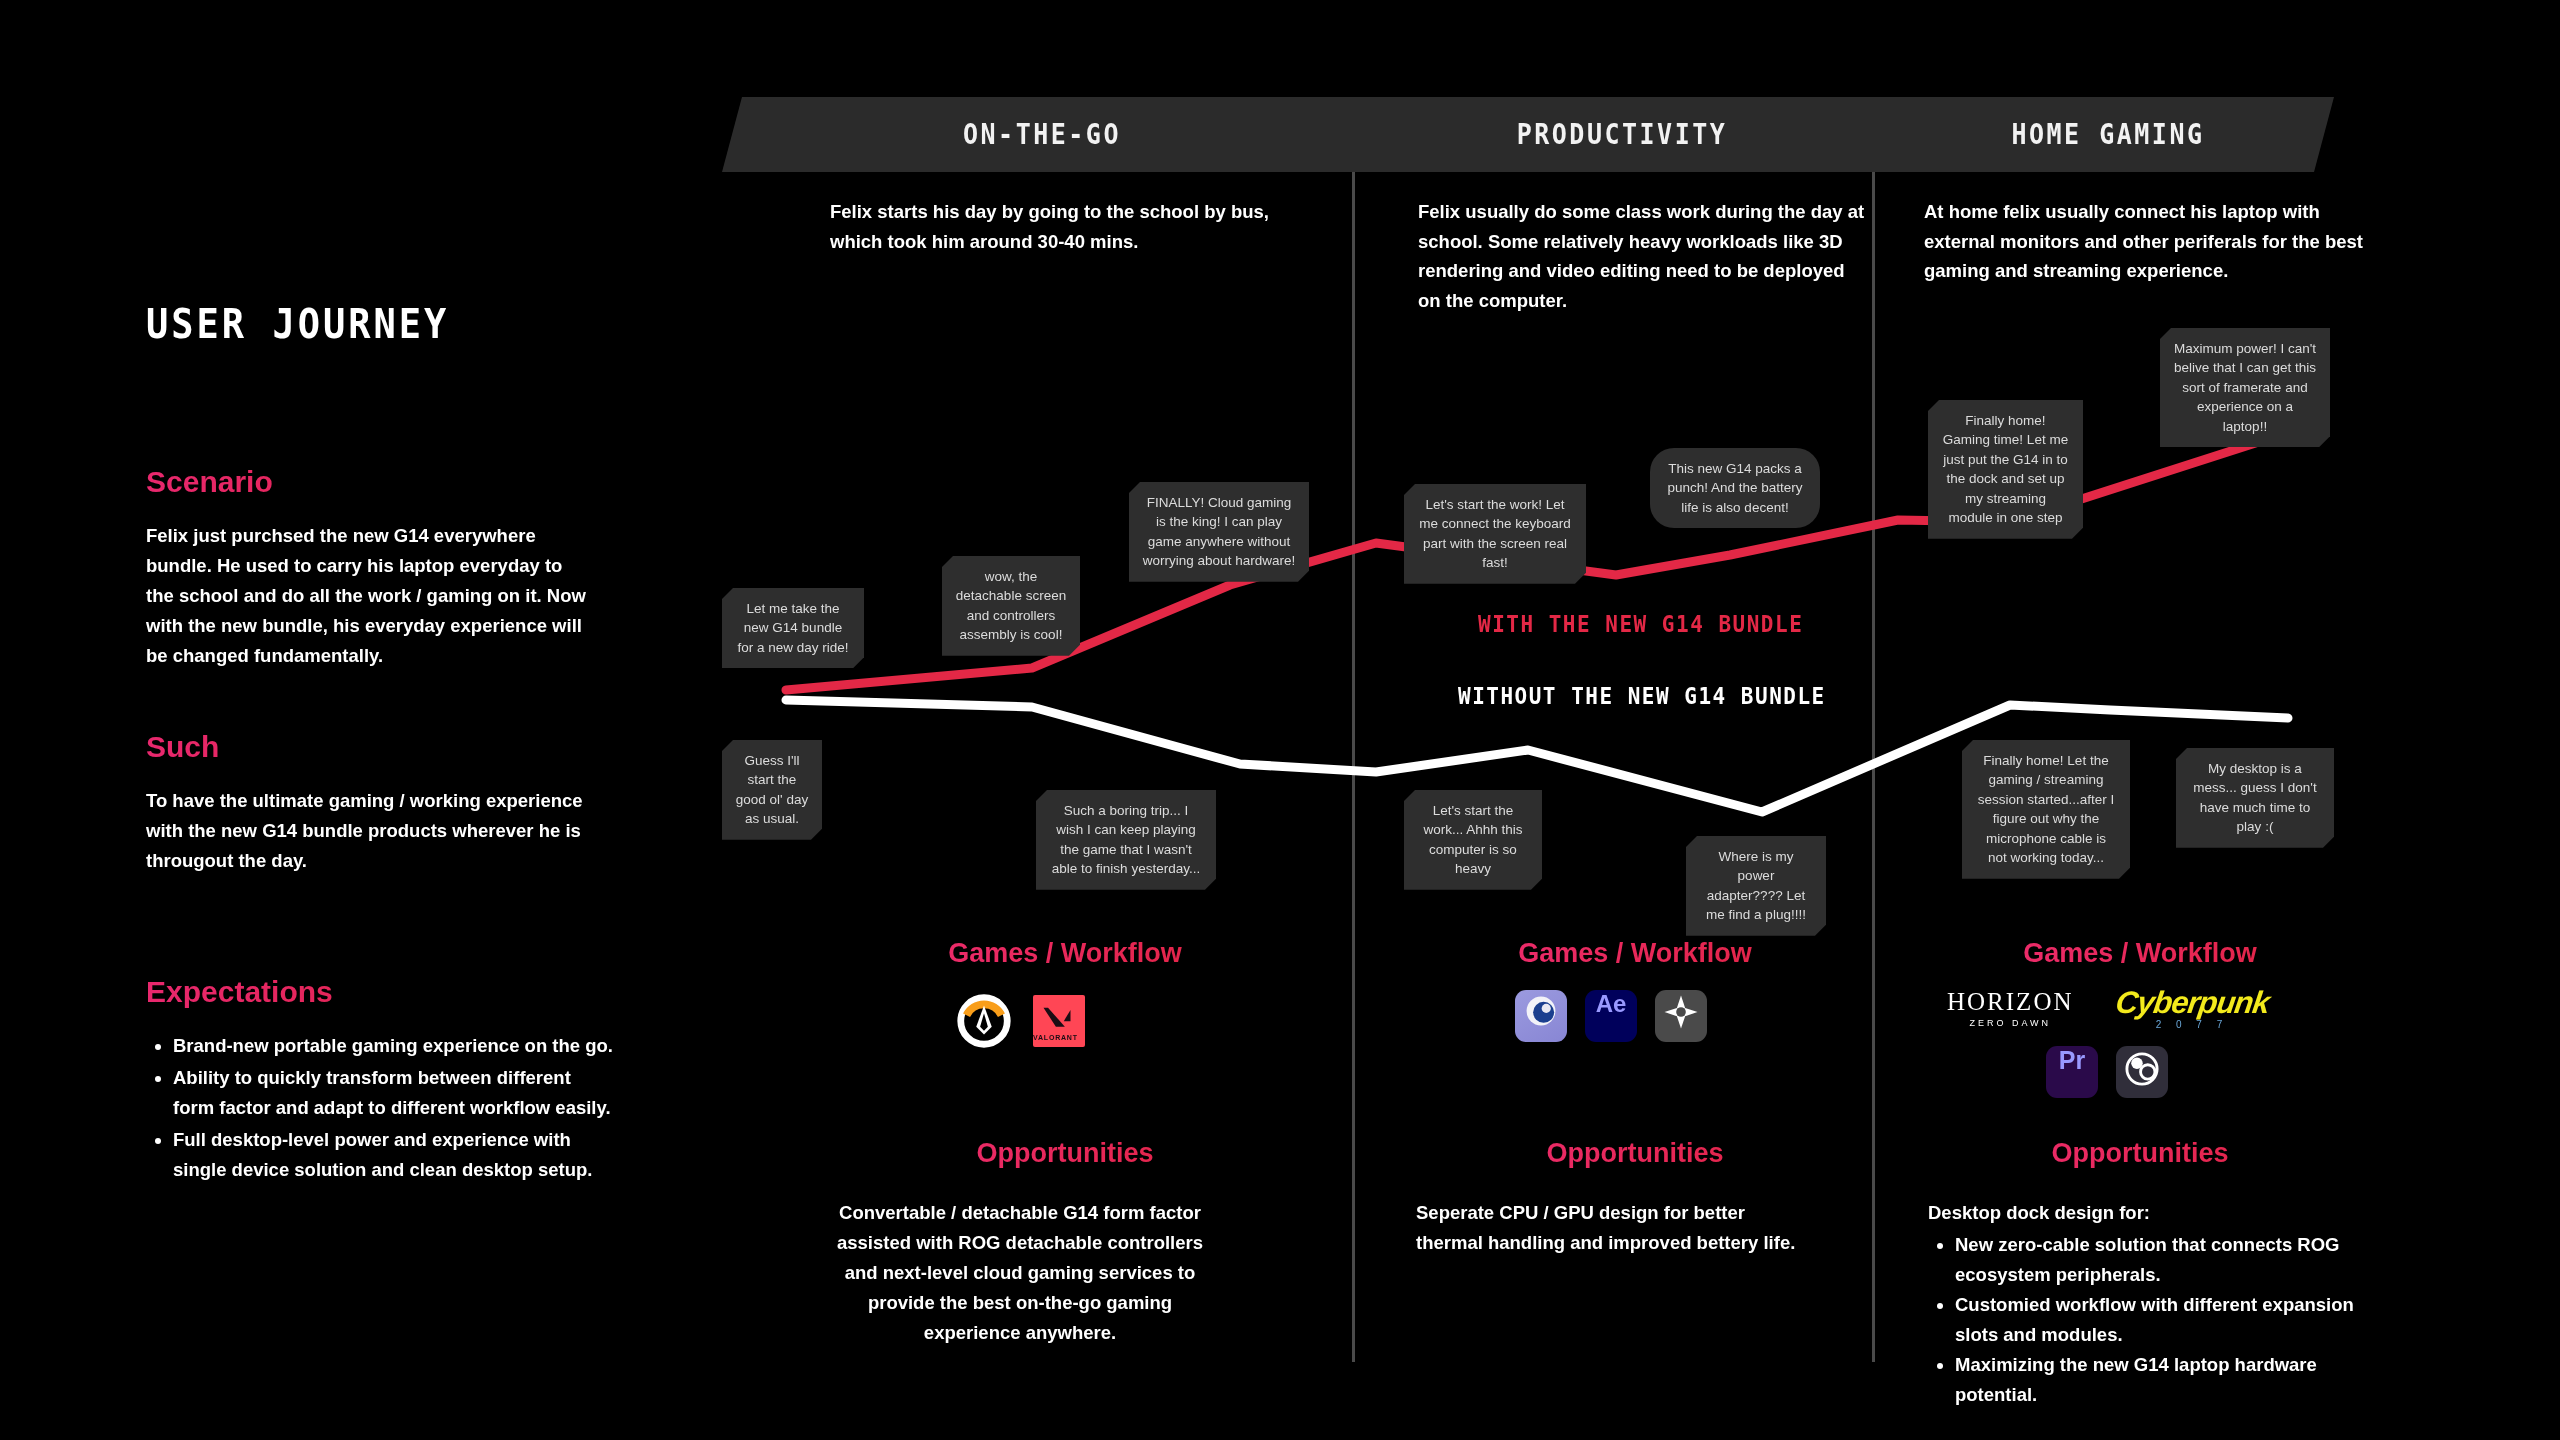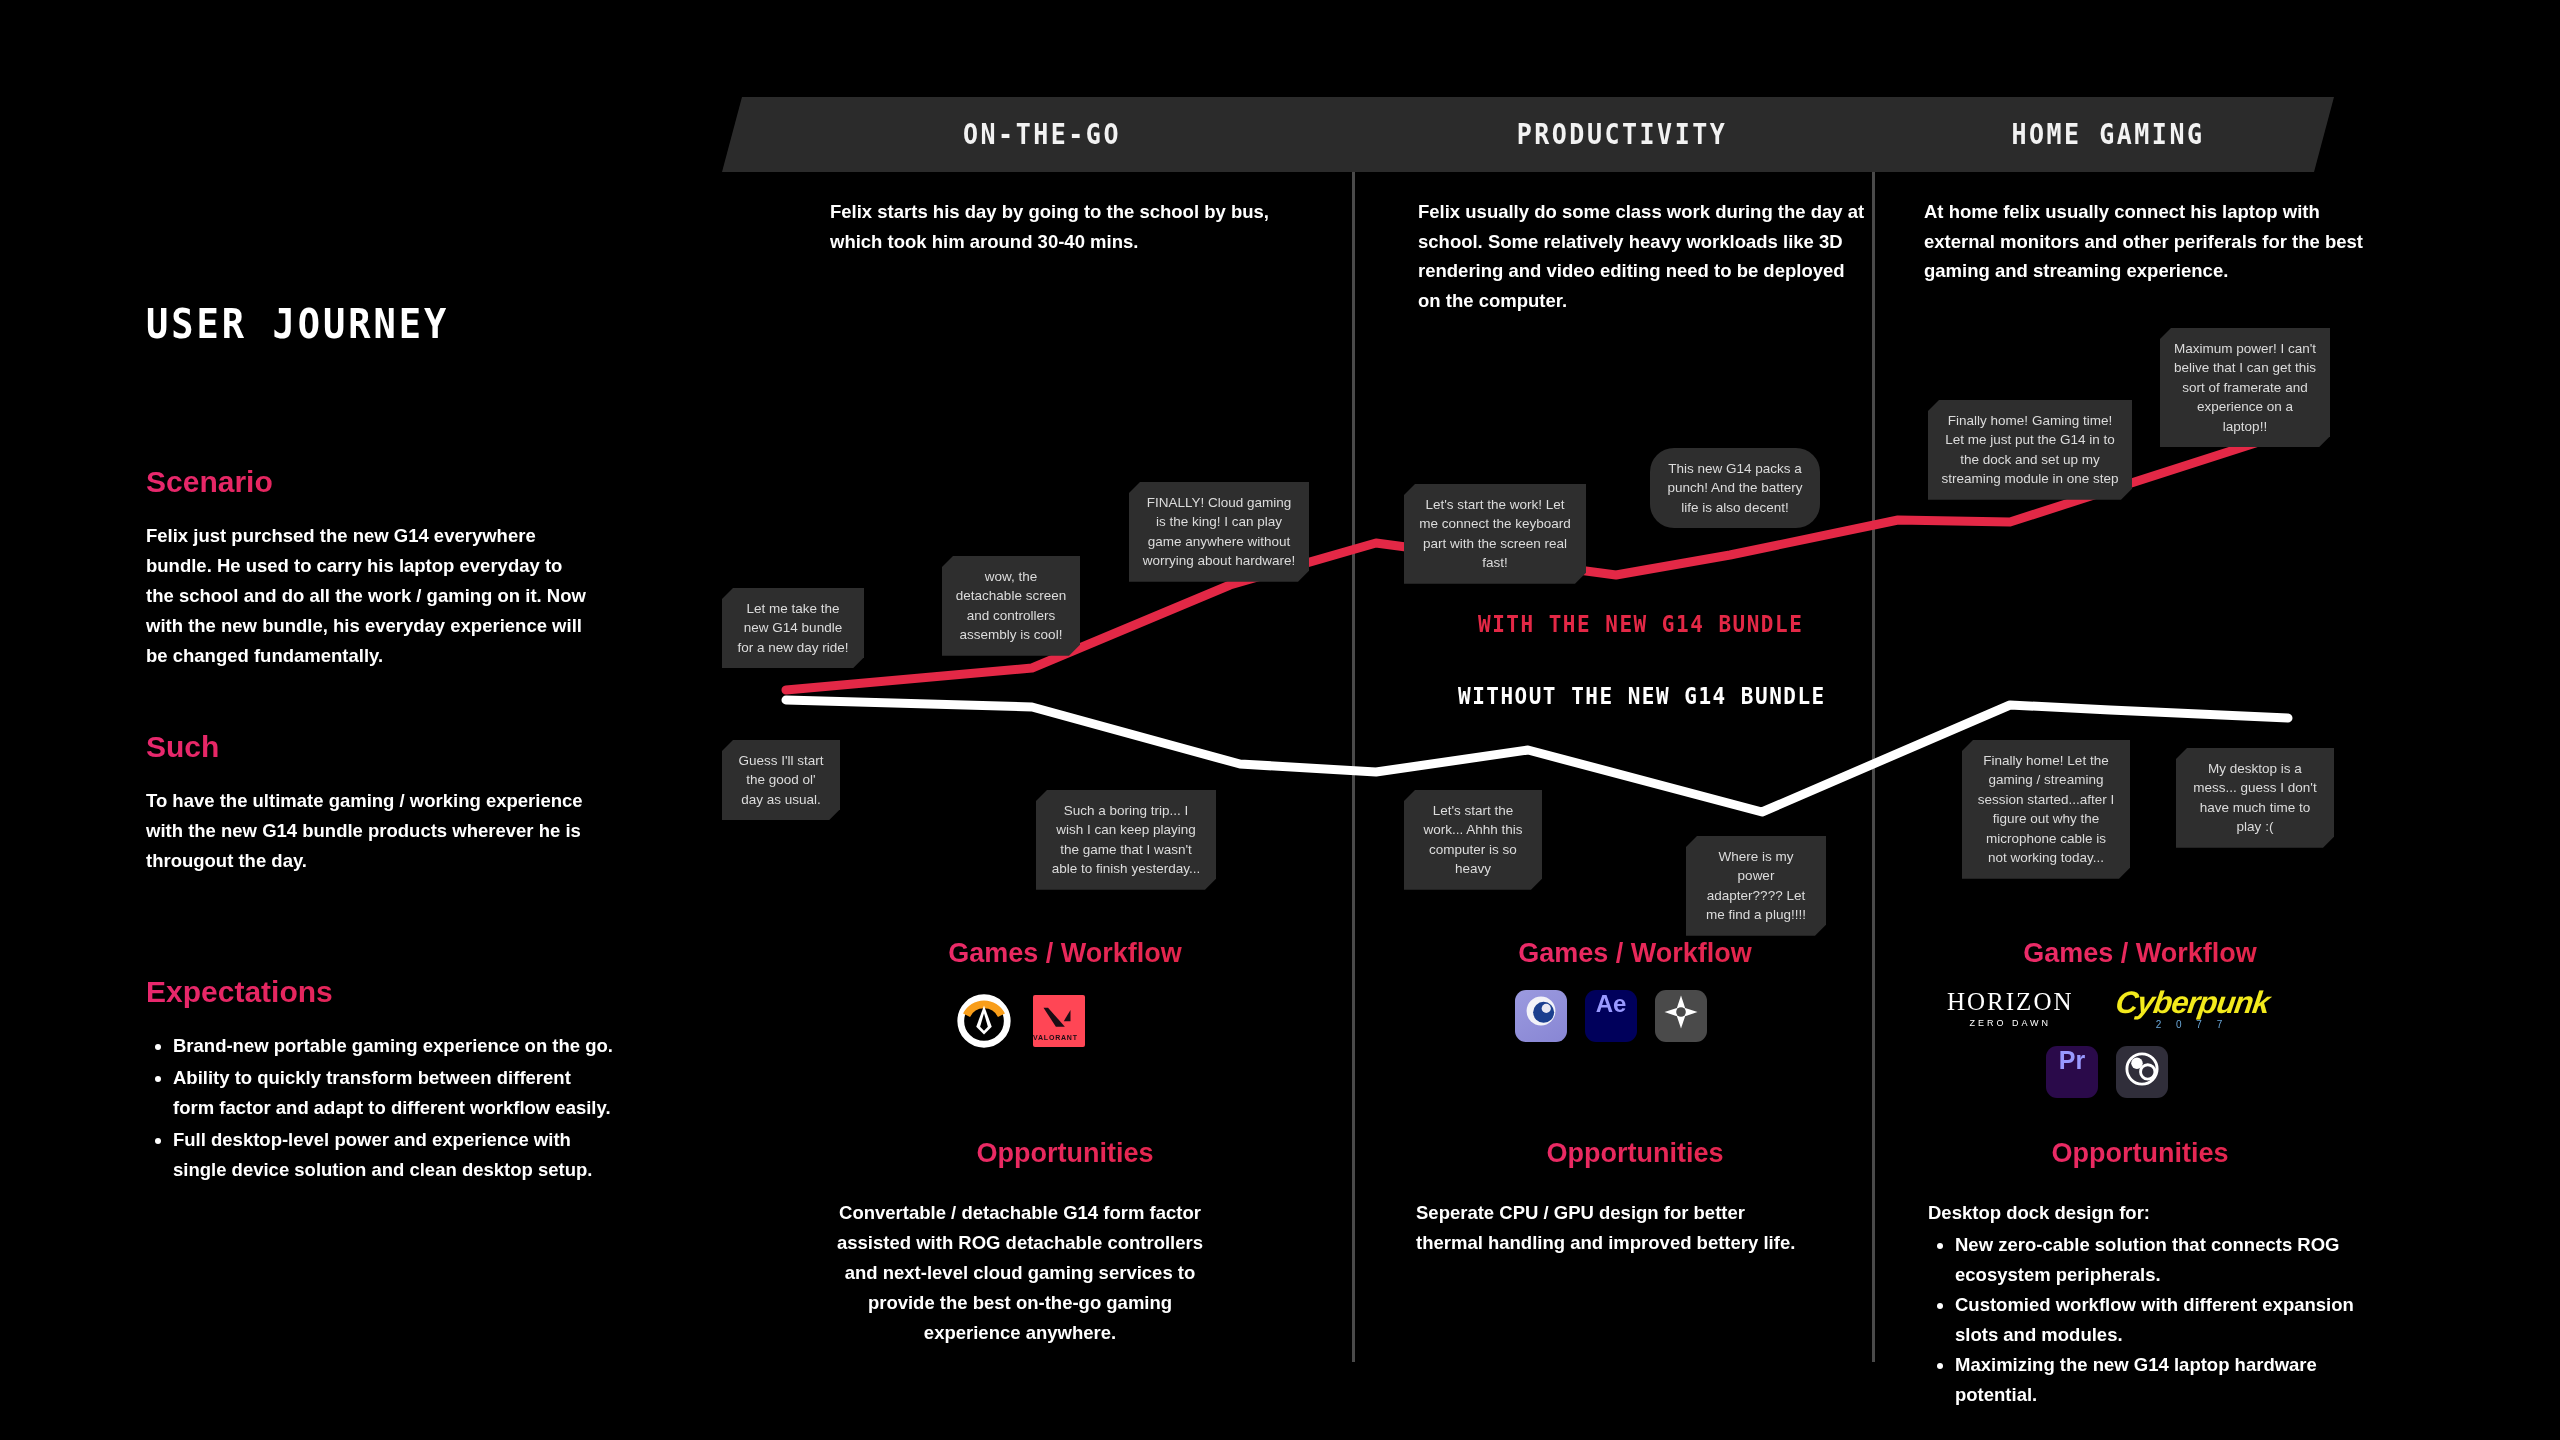--- a/index.html
+++ b/index.html
@@ -152,27 +152,27 @@
     <polyline id="line-with" fill="none" stroke="#e32846" stroke-width="9" stroke-linejoin="round" stroke-linecap="round" points="786,690 1032,668 1230,585 1376,543 1616,575 1730,555 1898,520 2010,522 2290,432"></polyline>
   </svg>
 
   <div class="line-label" id="label-with">WITH THE NEW G14 BUNDLE</div>
   <div class="line-label" id="label-without">WITHOUT THE NEW G14 BUNDLE</div>
 
   <div id="bubble-layer">
       <div class="bubble" style="left: 722px; top: 588px; width: 142px; min-height: 62px; display: flex; align-items: center; justify-content: center;">Let me take the new G14 bundle for a new day ride!</div>
       <div class="bubble" style="left: 942px; top: 556px; width: 138px; min-height: 62px; display: flex; align-items: center; justify-content: center;">wow, the detachable screen and controllers assembly is cool!</div>
       <div class="bubble" style="left: 1129px; top: 482px; width: 180px; min-height: 80px; display: flex; align-items: center; justify-content: center;">FINALLY! Cloud gaming is the king! I can play game anywhere without worrying about hardware!</div>
-      <div class="bubble" style="left: 722px; top: 740px; width: 118px; min-height: 62px; display: flex; align-items: center; justify-content: center;">Guess I'll start the good ol' day as usual.</div>
+      <div class="bubble" style="left: 722px; top: 740px; width: 100px; min-height: 62px; display: flex; align-items: center; justify-content: center;">Guess I'll start the good ol' day as usual.</div>
       <div class="bubble" style="left: 1036px; top: 790px; width: 180px; min-height: 62px; display: flex; align-items: center; justify-content: center;">Such a boring trip... I wish I can keep playing the game that I wasn't able to finish yesterday...</div>
       <div class="bubble" style="left: 1404px; top: 484px; width: 182px; min-height: 68px; display: flex; align-items: center; justify-content: center;">Let's start the work! Let me connect the keyboard part with the screen real fast!</div>
       <div class="bubble" style="left: 1650px; top: 448px; width: 170px; min-height: 68px; display: flex; align-items: center; justify-content: center; border-radius: 24px;">This new G14 packs a punch! And the battery life is also decent!</div>
       <div class="bubble" style="left: 1404px; top: 790px; width: 138px; min-height: 62px; display: flex; align-items: center; justify-content: center;">Let's start the work... Ahhh this computer is so heavy</div>
       <div class="bubble" style="left: 1686px; top: 836px; width: 140px; min-height: 62px; display: flex; align-items: center; justify-content: center;">Where is my power adapter???? Let me find a plug!!!!</div>
-      <div class="bubble" style="left: 1928px; top: 400px; width: 204px; min-height: 80px; display: flex; align-items: center; justify-content: center;">Finally home! Gaming time! Let me just put the G14 in to the dock and set up my streaming module in one step</div>
+      <div class="bubble" style="left: 1928px; top: 400px; width: 155px; min-height: 80px; display: flex; align-items: center; justify-content: center;">Finally home! Gaming time! Let me just put the G14 in to the dock and set up my streaming module in one step</div>
       <div class="bubble" style="left: 2160px; top: 328px; width: 170px; min-height: 80px; display: flex; align-items: center; justify-content: center;">Maximum power! I can't belive that I can get this sort of framerate and experience on a laptop!!</div>
       <div class="bubble" style="left: 1962px; top: 740px; width: 168px; min-height: 85px; display: flex; align-items: center; justify-content: center;">Finally home! Let the gaming / streaming session started...after I figure out why the microphone cable is not working today...</div>
       <div class="bubble" style="left: 2176px; top: 748px; width: 158px; min-height: 62px; display: flex; align-items: center; justify-content: center;">My desktop is a mess... guess I don't have much time to play :(</div>
     </div>
 
   <div class="sub-head" style="left:830px;top:938px;width:470px;">Games / Workflow</div>
   <div class="sub-head" style="left:1400px;top:938px;width:470px;">Games / Workflow</div>
   <div class="sub-head" style="left:1905px;top:938px;width:470px;">Games / Workflow</div>
 
   <div class="icon-row" style="left:953px;top:990px;">

